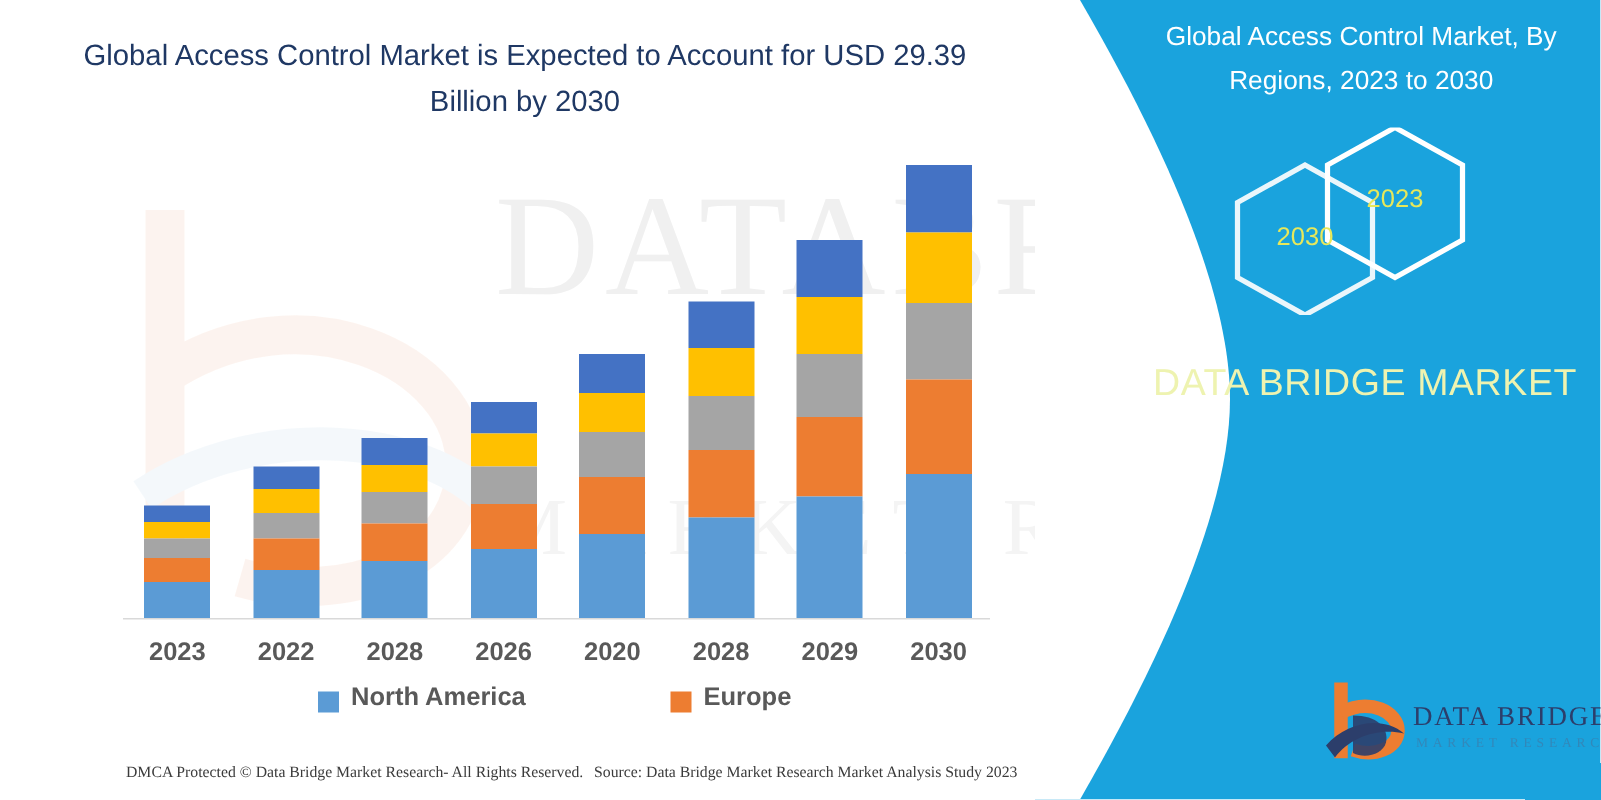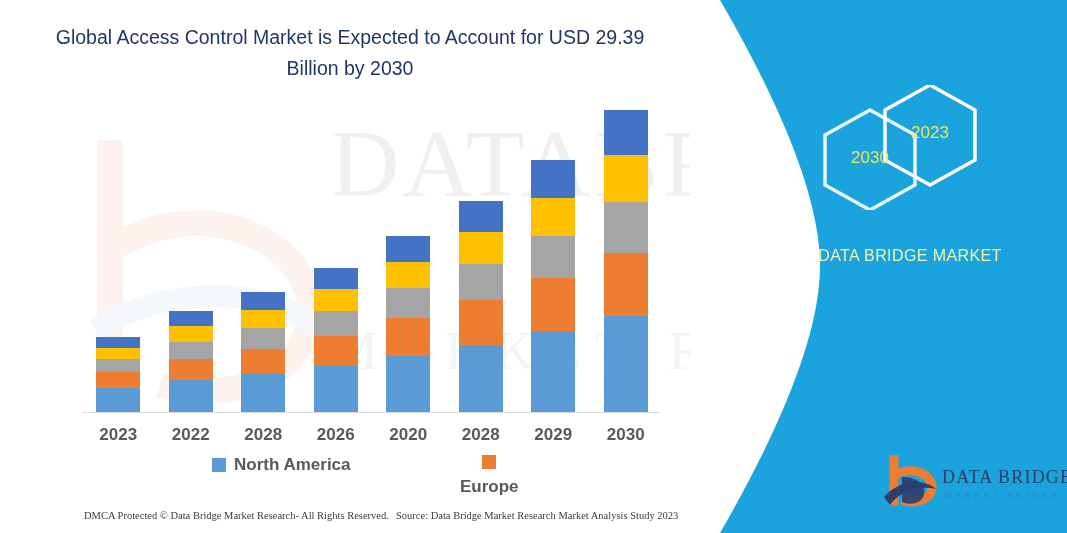--- a/index.html
+++ b/index.html
@@ -69,21 +69,21 @@
   .xlab{
     position:absolute;width:70px;text-align:center;
     font-size:17px;font-weight:bold;color:#595959;
   }
 
   
   .legend{
     position:absolute;left:82px;top:455px;width:580px;height:26px;
   }
   .legend-item{
-    position:absolute;display:flex;align-items:center;gap:8px;
+    position:absolute;display:flex;align-items:flex-end;gap:8px;
   }
   .legend-swatch{width:14px;height:14px;display:inline-block;}
   .legend-label{font-size:17px;font-weight:bold;color:#595959;white-space:nowrap;}
 
   
   .footer{
     position:absolute;left:0;top:505px;width:690px;height:24px;
   }
   .foot-txt{
     position:absolute;font-family:"Liberation Serif", serif;
@@ -97,21 +97,21 @@
     position:absolute;left:75px;top:10px;width:285px;
     text-align:center;color:#ffffff;font-size:17.5px;line-height:29px;
   }
   .hexwrap{position:absolute;left:80px;top:85px;width:290px;height:125px;}
   .hex-label{
     position:absolute;color:#e8e85a;font-size:17px;
     text-align:center;width:70px;
   }
   .brand{
     position:absolute;left:75px;top:240px;width:290px;text-align:center;
-    color:#eef3b0;font-size:16px;line-height:31px;letter-spacing:.4px;
+    color:#eef3b0;font-size:25px;line-height:31px;letter-spacing:.4px;
   }
   .logo{position:absolute;left:880px;top:455px;width:180px;height:62px;}
   .logo-title{
     position:absolute;left:62px;top:12px;
     font-family:"Liberation Serif", serif;font-size:18px;
     letter-spacing:1.2px;color:#2c3e6b;white-space:nowrap;
   }
   .logo-sub{
     position:absolute;left:64px;top:35px;
     font-family:"Liberation Serif", serif;font-size:9px;
@@ -204,35 +204,36 @@
       <div class="xlab" style="left: 363.75px;">2028</div>
       <div class="xlab" style="left: 436.25px;">2029</div>
       <div class="xlab" style="left: 508.75px;">2030</div>
     </div>
 
   <div class="legend" id="legend">
       <div class="legend-item" style="left: 130px;">
         <span class="legend-swatch" style="background: rgb(91, 155, 213);"></span>
         <span class="legend-label">North America</span>
       </div>
-      <div class="legend-item" style="left: 378px; flex-direction: column;">
+      <div class="legend-item" style="left: 365px;">
         <span class="legend-swatch" style="background: rgb(237, 125, 49);"></span>
         <span class="legend-label">Europe</span>
       </div>
     </div>
 
   <div class="footer">
     <div class="foot-txt foot-left">DMCA Protected © Data Bridge Market Research-  All Rights Reserved.</div>
     <div class="foot-txt foot-right">Source: Data Bridge Market Research  Market Analysis Study 2023</div>
   </div>
 
   <div class="blue-panel">
     <svg class="chevron" viewBox="0 0 130 533" preserveAspectRatio="none">
       <path d="M0,0 L0,533 L30,533 C95,420 130,330 130,266 C130,202 95,112 30,0 Z" fill="#ffffff"></path>
     </svg>
+    <div class="panel-title">Global Access Control Market, By Regions, 2023 to 2030</div>
 
     <div class="hexwrap">
       <svg width="290" height="125" viewBox="0 0 290 125">
         <polygon points="100,25 145,50 145,100 100,125 55,100 55,50" fill="none" stroke="#eaf6fb" stroke-width="3.5"></polygon>
         <polygon points="160,0 205,25 205,75 160,100 115,75 115,25" fill="none" stroke="#ffffff" stroke-width="3.5"></polygon>
       </svg>
       <div class="hex-label" style="left:65px;top:63px;">2030</div>
       <div class="hex-label" style="left:125px;top:38px;">2023</div>
     </div>
 

